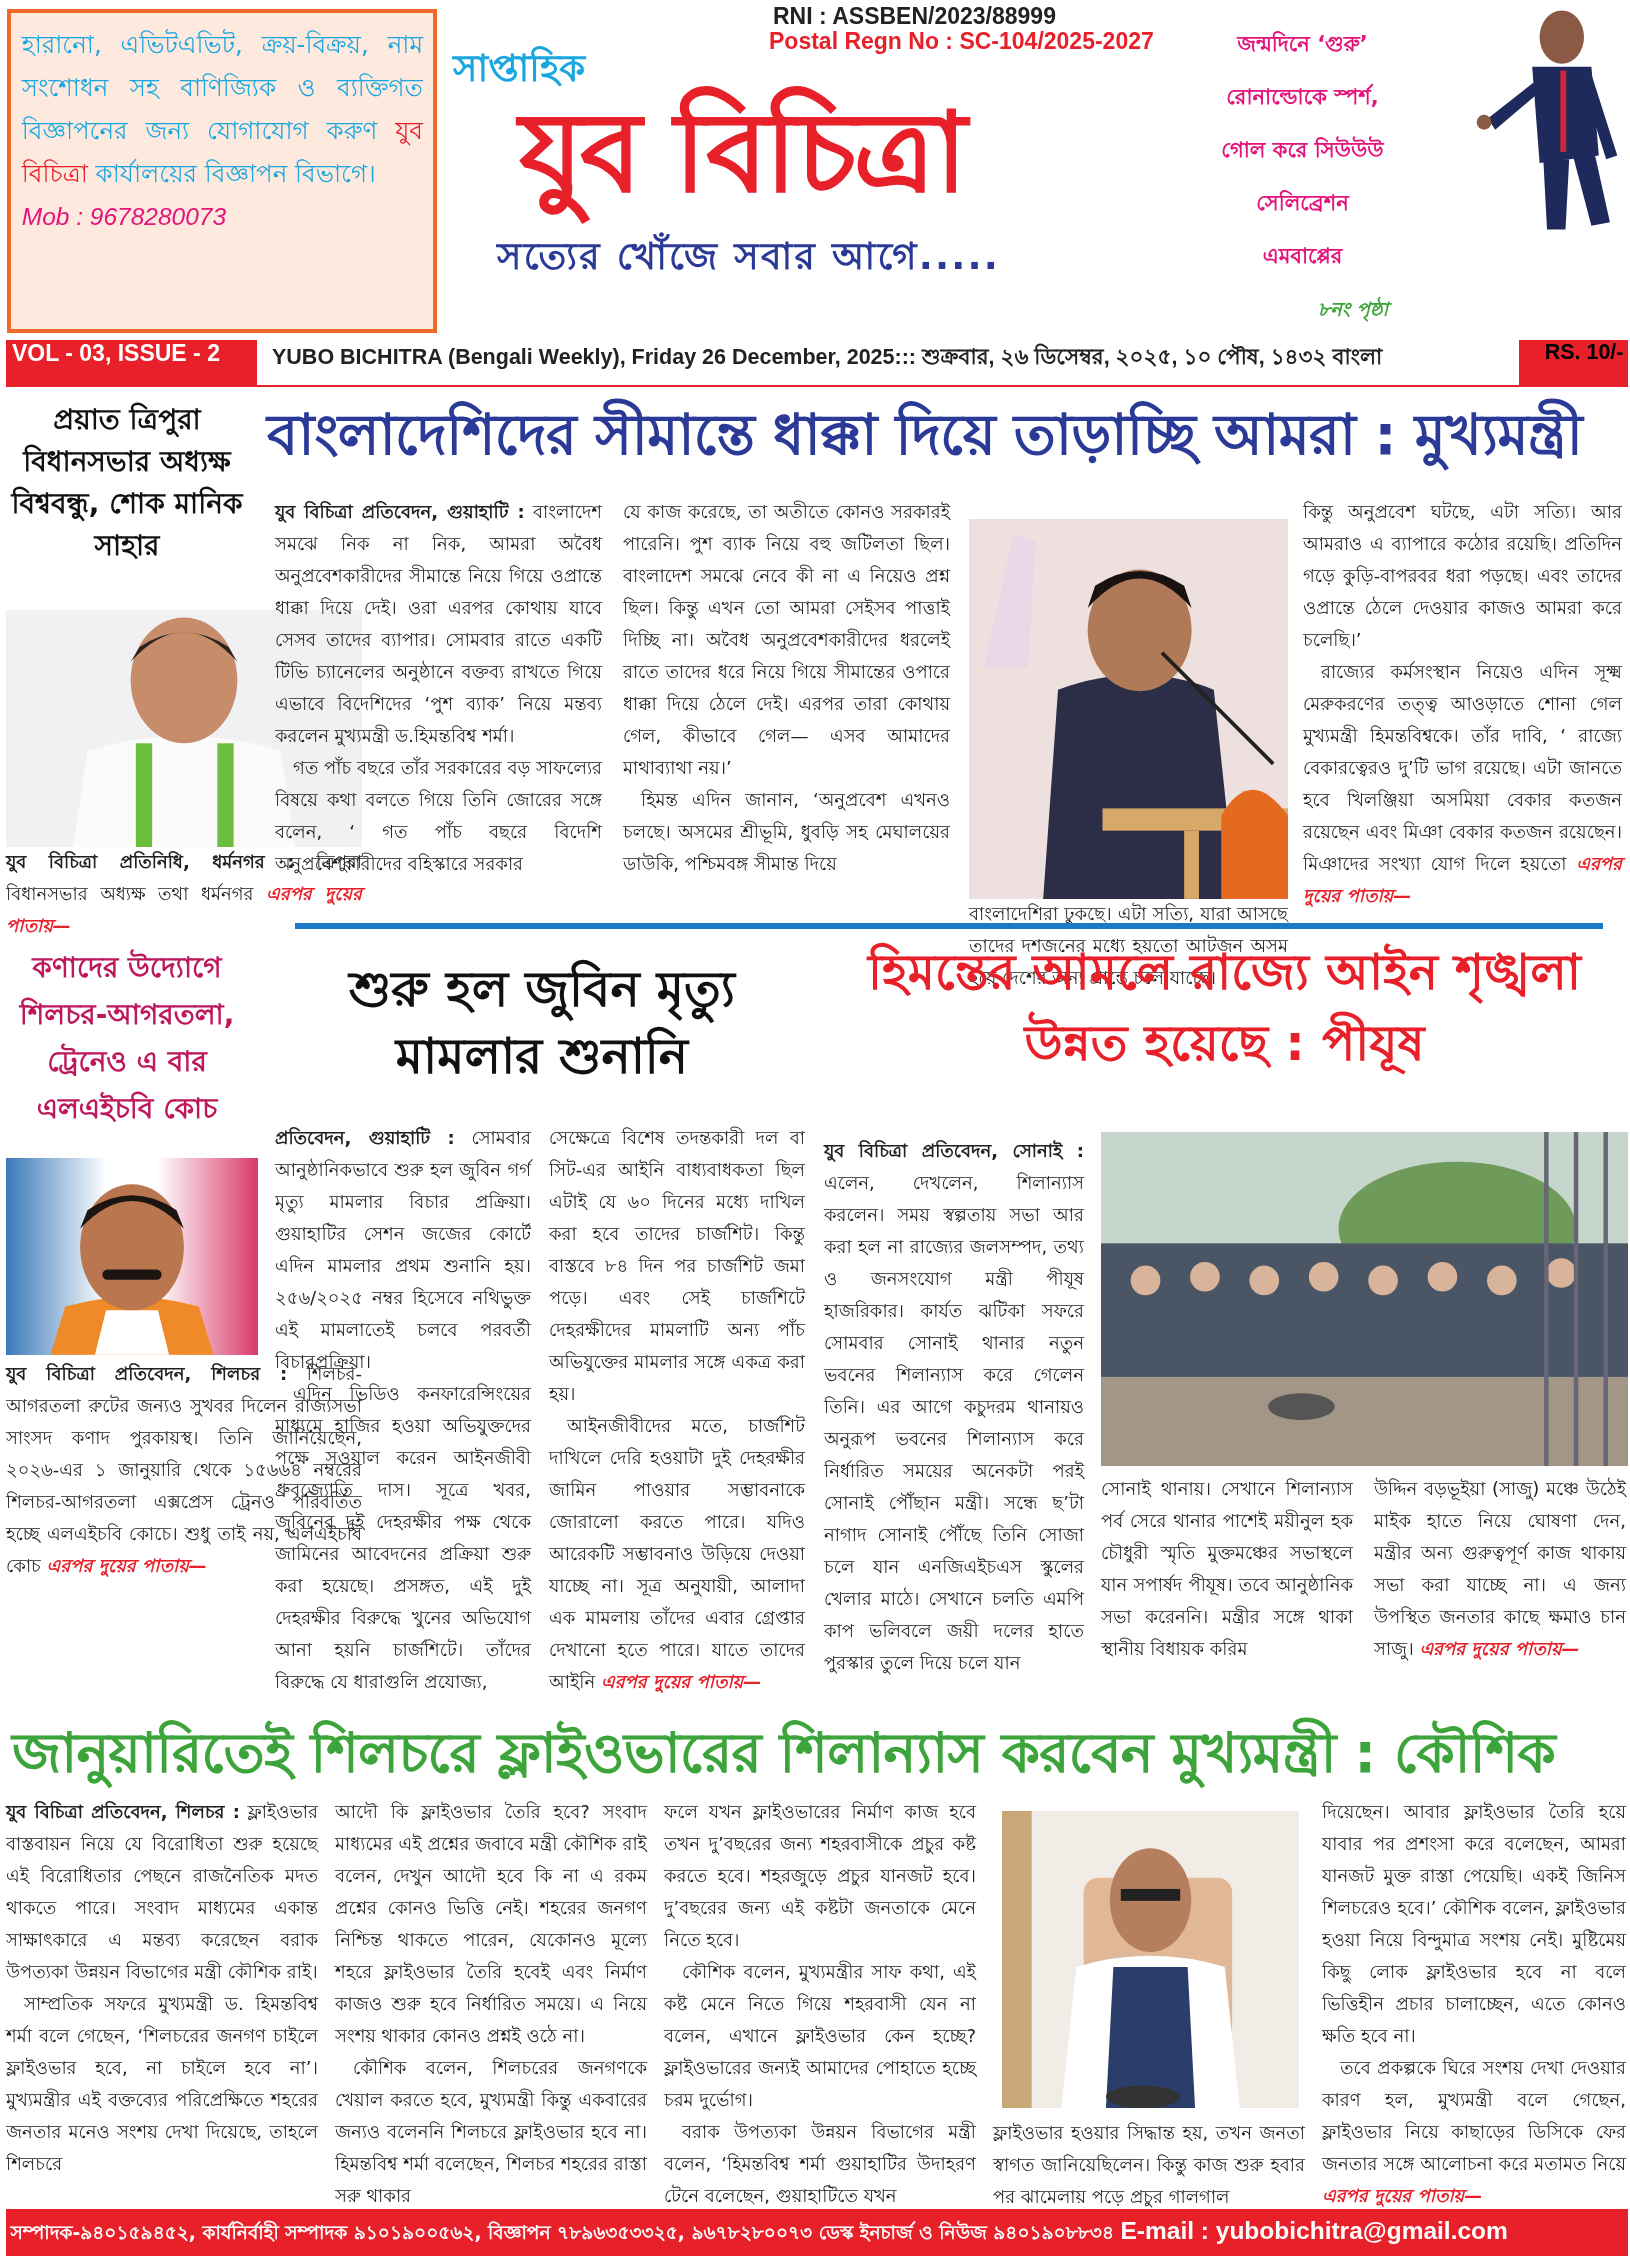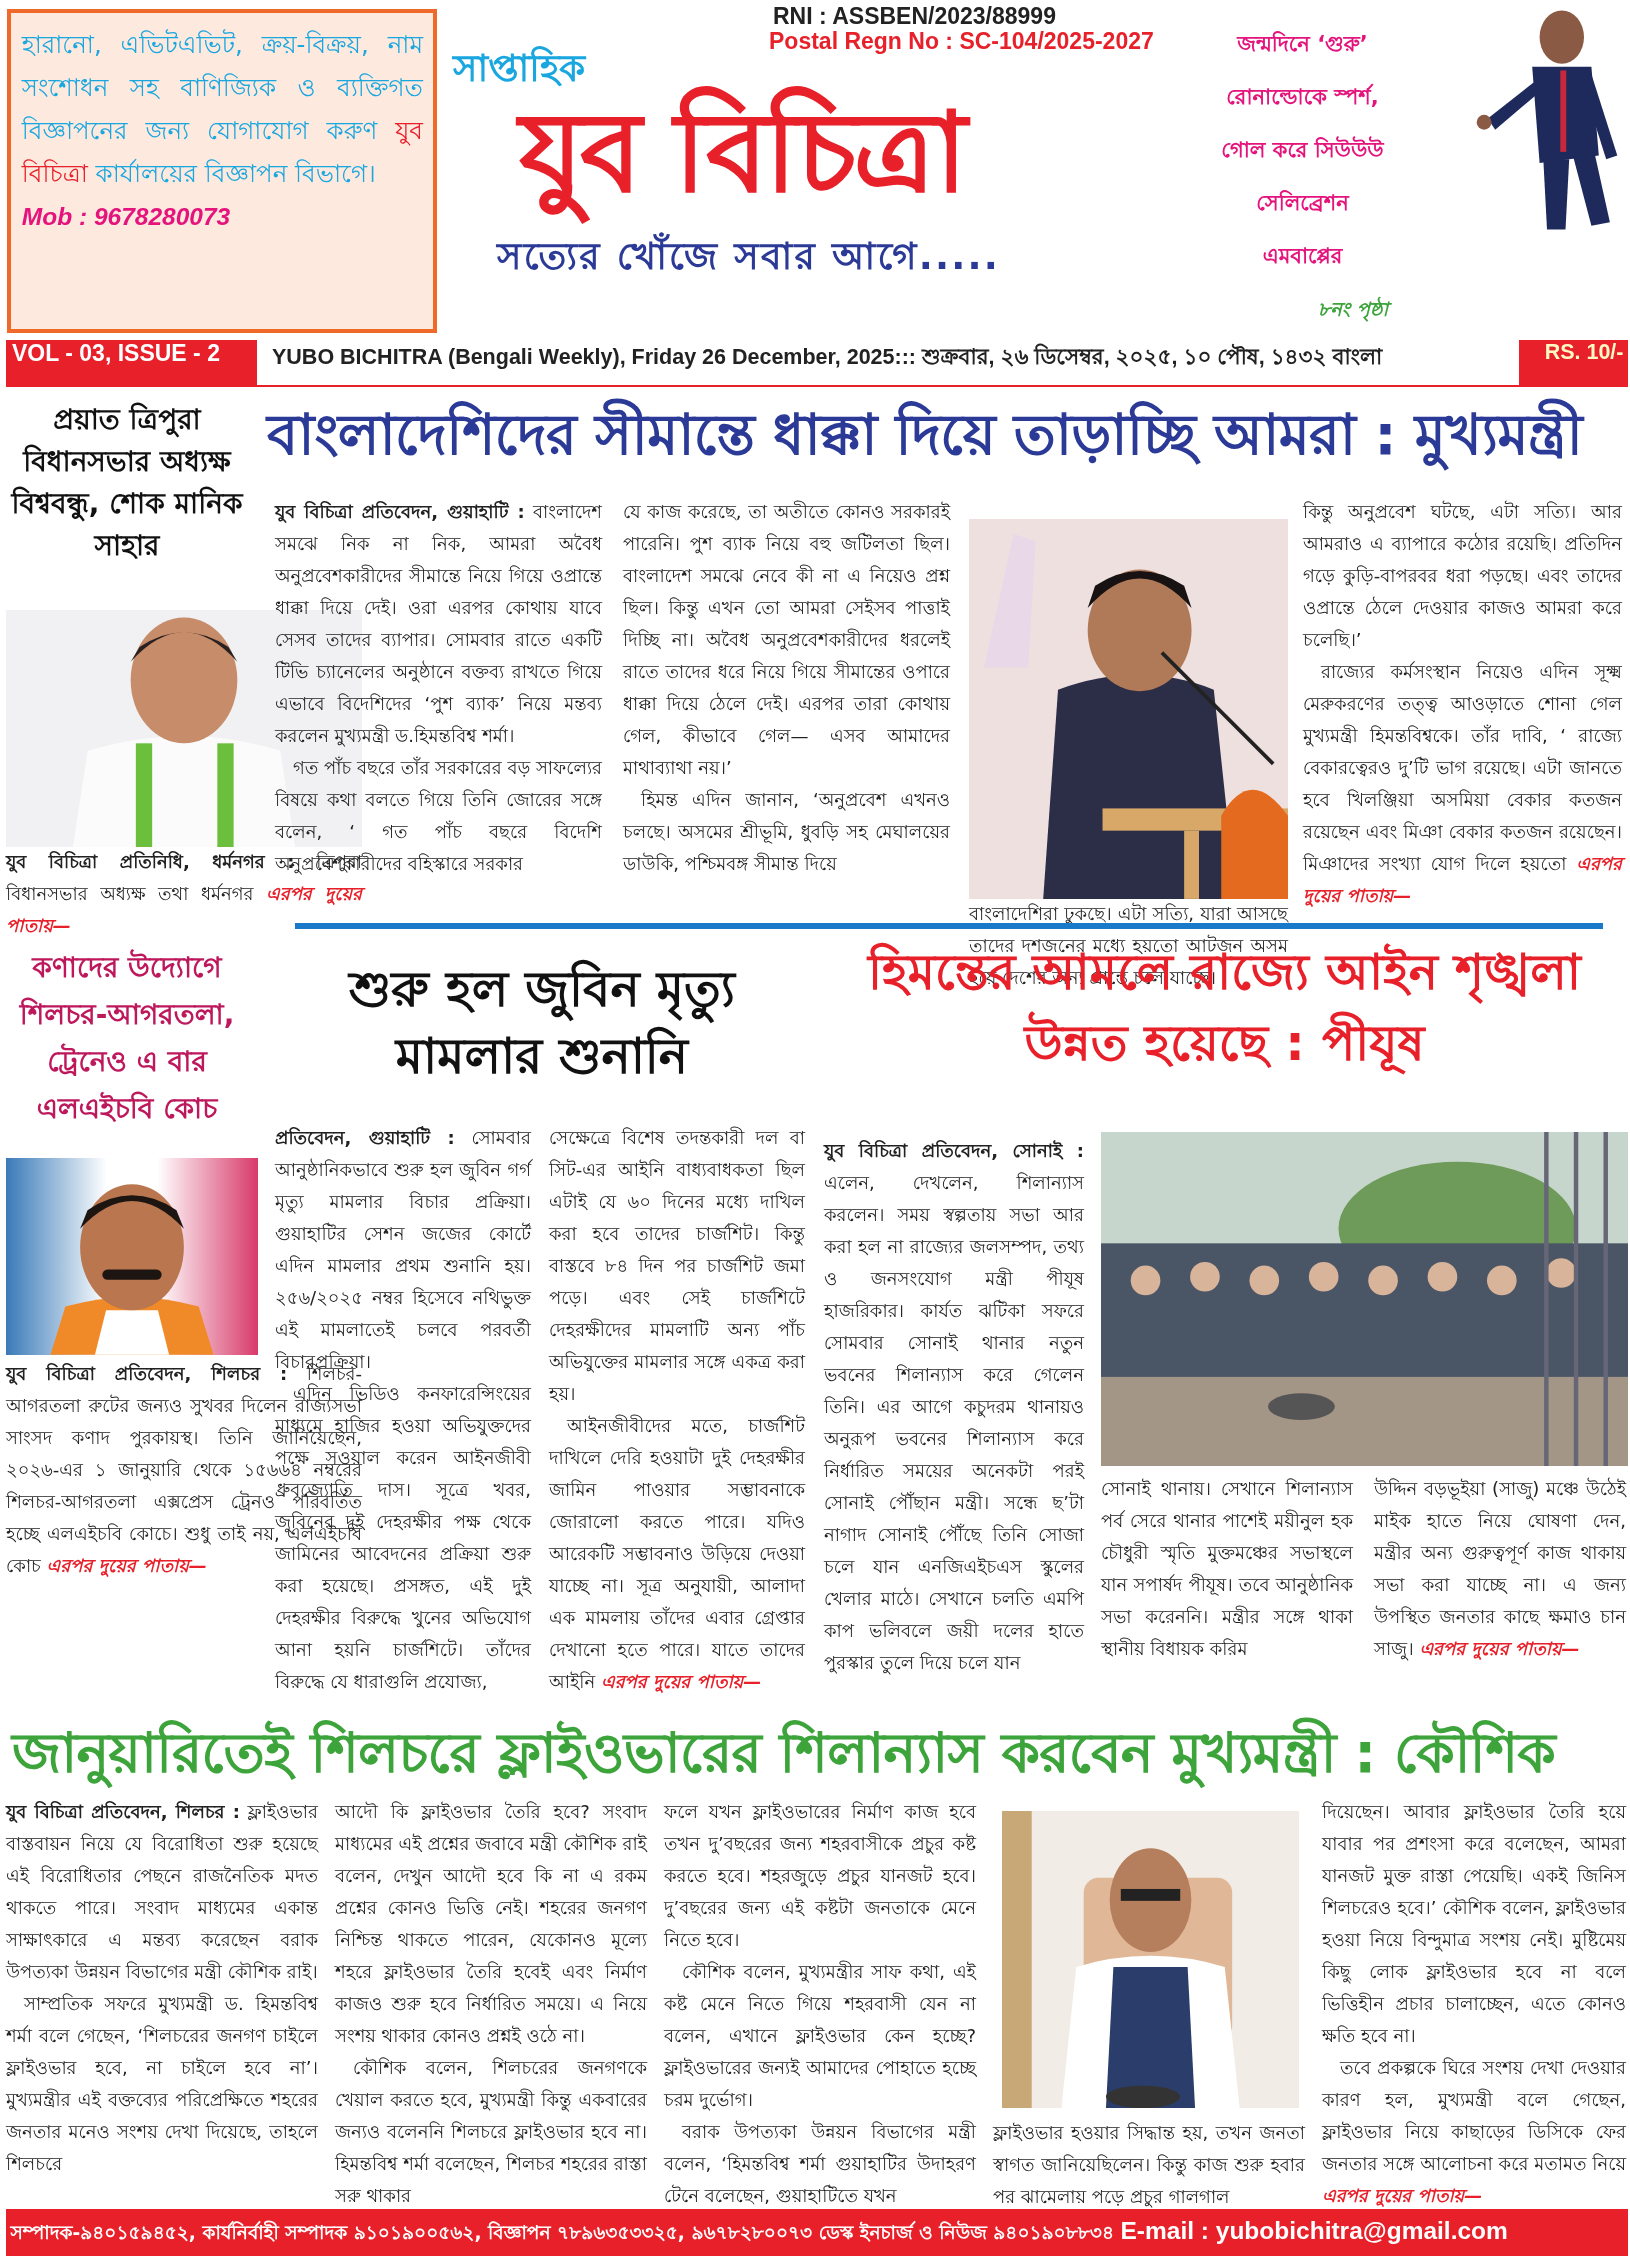--- a/index.html
+++ b/index.html
@@ -1,33 +1,33 @@
 <!DOCTYPE html>
 <html style="font-size:12px"><head>
 <meta charset="utf-8">
 <style>
 *{box-sizing:border-box;margin:0;padding:0}
 html,body{width:1630px;height:2261px;background:#fff;overflow:hidden}
 body{position:relative;font-family:"DejaVu Sans",sans-serif;color:#1a1a1a}
 .abs{position:absolute}
 .ad-box{left:7.4px;top:9px;width:430px;height:324px;background:#fde9de;border:4.5px solid #ef6a2a;padding:10.4px 10.4px;font-size:24.5px;line-height:43px;color:#1aa7e0;text-align:justify}
 .ad-box .red{color:#e8202a}
-.ad-box .mob{color:#e4147c;font-weight:bold;font-style:italic;font-family:"Liberation Sans",sans-serif}
+.ad-box .mob{color:#e4147c;font-weight:normal;font-style:italic;font-family:"Liberation Sans",sans-serif}
 .weekly{left:453px;top:39px;font-size:37px;color:#1aa7e0;font-weight:bold}
 .rni{left:773px;top:3px;font:bold 23px "Liberation Sans",sans-serif;color:#222}
 .postal{left:769px;top:28px;font:bold 23px "Liberation Sans",sans-serif;color:#e8202a}
 .mast{left:519px;top:82px;font-size:111px;font-weight:bold;color:#e8202a;letter-spacing:-3px;line-height:141px}
 .tagline{left:497px;top:227px;font-size:37px;font-weight:bold;color:#2b3a96;letter-spacing:2.2px}
 .teaser{left:1217px;top:18px;width:171px;text-align:center;color:#e4147c;font-size:21px;line-height:53px;font-weight:bold}
 .teaser .page{color:#3ca43a;font-style:italic;text-align:right;font-size:19.3px}
 .player{left:1473px;top:7.4px;width:148px;height:232px}
 .datebar{left:6px;top:340px;width:1622px;height:47px;background:#e8202a}
 .datebar .vol{position:absolute;left:6px;top:0;height:47px;line-height:47px;font:bold 23px "Liberation Sans",sans-serif;color:#fff}
 .datebar .mid{position:absolute;left:251px;top:0;width:1262px;height:45px;background:#fff;line-height:45px;font:bold 21.5px "Liberation Sans",sans-serif;color:#222;padding-left:15px;white-space:nowrap}
-.datebar .price{position:absolute;right:4.5px;top:0;height:62px;line-height:47px;font:bold 21.5px "Liberation Sans",sans-serif;color:#fef9c3}
+.datebar .price{position:absolute;right:4.5px;top:0;height:62px;line-height:47px;font:bold 21.5px "Liberation Sans",sans-serif;color:#000000}
 .hd-blue{left:267px;top:392px;width:1358px;font-size:56px;font-weight:bold;color:#2b3a96;white-space:nowrap;letter-spacing:-0.7px}
 .col{position:absolute;font-size:18px;line-height:32px;text-align:justify;font-family:"DejaVu Sans",sans-serif;color:#222}
 .col b{font-weight:bold}
 .cont{color:#e8202a;font-style:italic;font-weight:bold}
 .side-hd{left:4.5px;width:245px;text-align:center;font-size:28px;line-height:42px;font-weight:bold}
 .photo{position:absolute;overflow:hidden}
 .rule-blue{height:6px;background:#1b79c9}
 .hd-black{left:275px;top:956px;width:534px;text-align:center;font-size:49px;line-height:67px;font-weight:bold;color:#111}
 .hd-red2{left:831px;top:937px;width:787px;text-align:center;font-size:49px;line-height:71px;font-weight:bold;color:#e8202a}
 .hd-green{left:12px;top:1711px;width:1588px;text-align:left;font-size:55px;font-weight:bold;color:#3ca43a;white-space:nowrap;letter-spacing:-0.7px}

